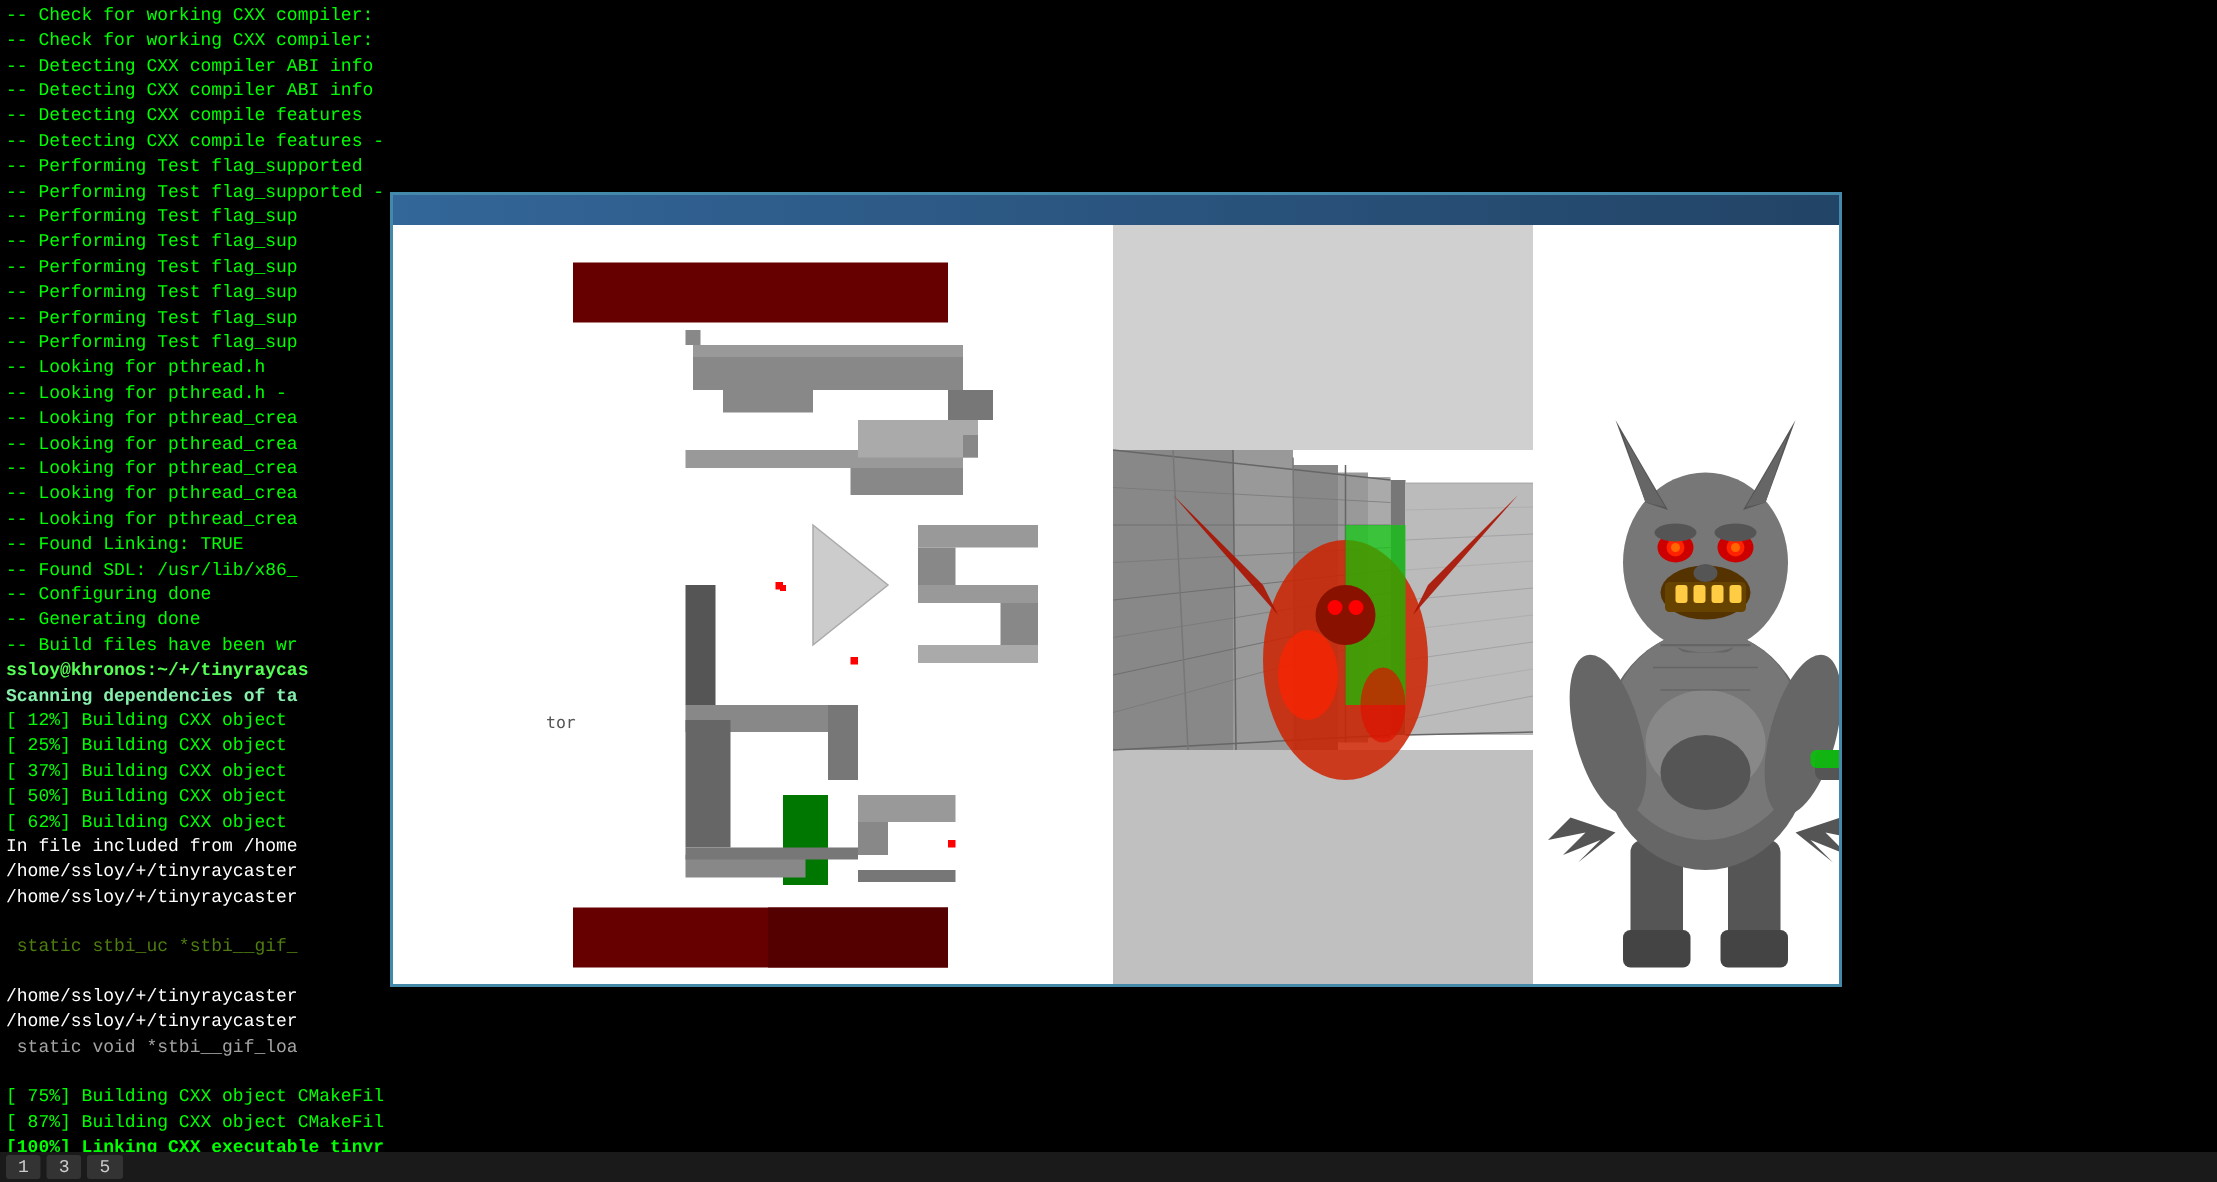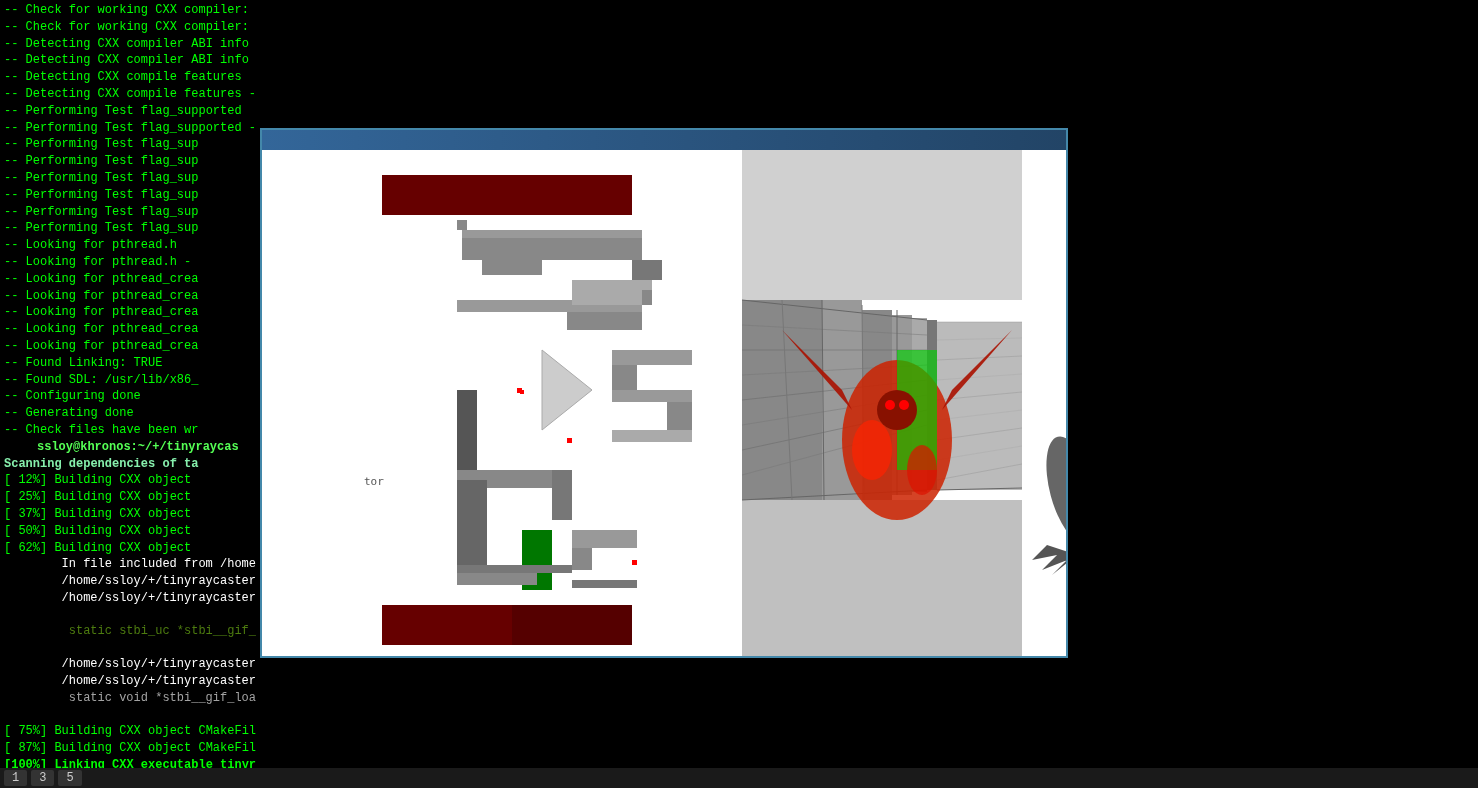--- a/index.html
+++ b/index.html
@@ -22,30 +22,30 @@
       height: 788px;
       background: #000;
       color: #00ff00;
       padding: 2px 4px;
       overflow: hidden;
       font-size: 12px;
       line-height: 1.4;
     }
 
     #terminal .green { color: #00ff00; }
-    #terminal .white { color: #ffffff; text-align: right; }
-    #terminal .prompt { color: #55ff55; font-weight: bold; margin-left: 33px; }
+    #terminal .white { color: #ffffff; }
+    #terminal .prompt { color: #55ff55; font-weight: bold; }
     #terminal .scanning { color: #55ff55; font-weight: bold; }
 
     
     #game-window {
       position: absolute;
       top: 128px;
       left: 260px;
-      width: 808px;
+      width: 968px;
       height: 530px;
       background: #fff;
       border: 2px solid #4488aa;
       overflow: hidden;
     }
 
     #game-titlebar {
       width: 100%;
       height: 20px;
       background: linear-gradient(to right, #336699, #224466);
@@ -140,21 +140,21 @@
   <div class="tline green">-- Looking for pthread.h -</div>
   <div class="tline green">-- Looking for pthread_crea</div>
   <div class="tline green">-- Looking for pthread_crea</div>
   <div class="tline green">-- Looking for pthread_crea</div>
   <div class="tline green">-- Looking for pthread_crea</div>
   <div class="tline green">-- Looking for pthread_crea</div>
   <div class="tline green">-- Found Linking: TRUE</div>
   <div class="tline green">-- Found SDL: /usr/lib/x86_</div>
   <div class="tline green">-- Configuring done</div>
   <div class="tline green">-- Generating done</div>
-  <div class="tline green">-- Check files have been wr</div>
+  <div class="tline green">-- Build files have been wr</div>
   <div class="tline prompt">ssloy@khronos:~/+/tinyraycas</div>
   <div class="tline scanning" style="color:#86efac;font-weight:bold;font-family:Liberation Mono, monospace;">Scanning dependencies of ta</div>
   <div class="tline green">[ 12%] Building CXX object</div>
   <div class="tline green">[ 25%] Building CXX object</div>
   <div class="tline green">[ 37%] Building CXX object</div>
   <div class="tline green">[ 50%] Building CXX object</div>
   <div class="tline green">[ 62%] Building CXX object</div>
   <div class="tline white" style="color:#fff;">In file included from /home</div>
   <div class="tline white" style="color:#fff;">/home/ssloy/+/tinyraycaster</div>
   <div class="tline white" style="color:#fff;">/home/ssloy/+/tinyraycaster</div>

